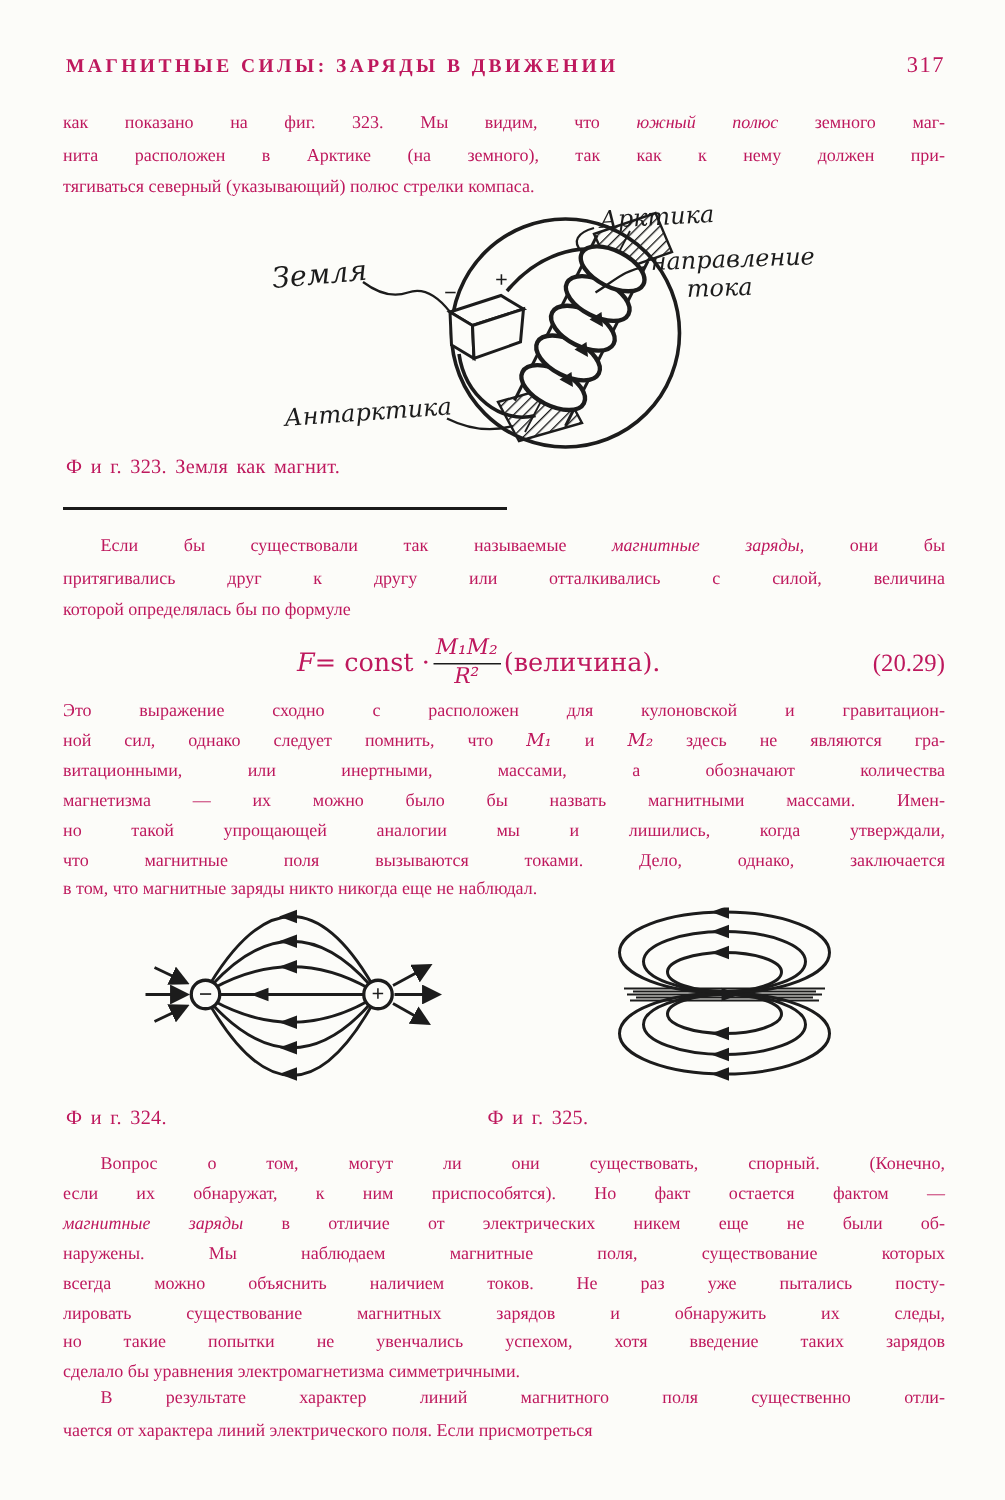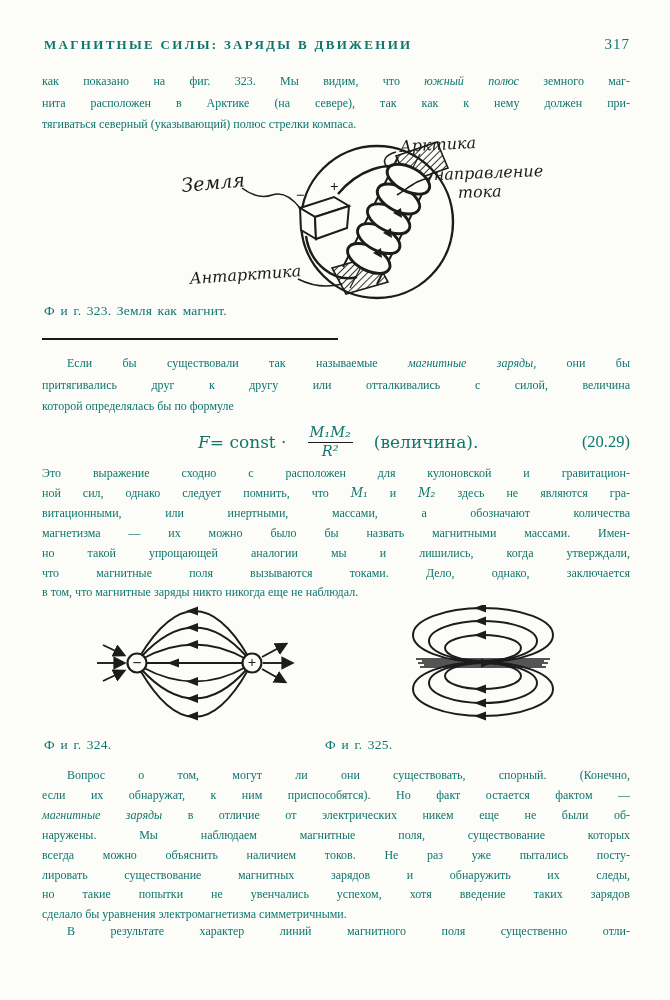--- a/index.html
+++ b/index.html
@@ -3,21 +3,21 @@
 <meta charset="utf-8">
 <style>
   html,body{margin:0;padding:0;}
   body{
     width:670px;height:1000px;
     background:#e8e8e6;
     font-family:"Liberation Serif","DejaVu Serif",serif;
   }
   #page{
     position:relative;width:670px;height:1000px;overflow:hidden;
-    background:#fcfcf9;color:#0f766e;
+    background:#fcfcf9;color:#be185d;
   }
   .abs{position:absolute;}
   
   .hdr{top:36px;left:44px;right:40px;display:flex;justify-content:space-between;align-items:baseline;}
   .hdr-title{font-size:13px;font-weight:700;letter-spacing:2.3px;}
   .hdr-page{font-size:15px;letter-spacing:1px;}
   
   .para{left:42px;width:588px;font-size:12px;}
   .ln{text-align:justify;text-align-last:justify;white-space:normal;}
   .ln.last{text-align-last:left;}
@@ -27,41 +27,41 @@
   .lh22{line-height:22px;}
   i.em{font-style:italic;}
   .mvar{font-family:"DejaVu Serif",serif;font-style:italic;}
   
   .figcap{font-size:13.5px;word-spacing:2px;letter-spacing:.2px;}
   
   .divider{top:338px;left:42px;width:296px;height:2px;background:#1b1b1b;}
   
   .formula-row{top:420px;left:42px;width:588px;height:44px;display:flex;align-items:center;}
   .formula{margin-left:156px;font-size:17px;white-space:nowrap;display:flex;align-items:center;font-family:"DejaVu Serif",serif;}
-  .frac{display:inline-block;text-align:center;vertical-align:middle;margin:0 21px;font-size:14.5px;line-height:1.05;}
+  .frac{display:inline-block;text-align:center;vertical-align:middle;margin:0 2px;font-size:14.5px;line-height:1.05;}
   .frac .num{display:block;border-bottom:1.4px solid #1c1c1c;padding:0 2px 1px;}
   .frac .den{display:block;padding-top:1px;}
   .eqno{margin-left:auto;font-size:16.5px;}
   svg{display:block;}
   svg text{fill:#1c1c1c;}
   .hand{font-family:"DejaVu Serif",serif;font-style:italic;}
 </style>
 </head>
 <body>
 
 <div id="page">
 
   <div class="abs hdr">
     <span class="hdr-title">МАГНИТНЫЕ СИЛЫ: ЗАРЯДЫ В ДВИЖЕНИИ</span>
     <span class="hdr-page">317</span>
   </div>
 
   <div class="abs para lh21" style="top:71px">
     <div class="ln"><span>как показано на фиг. 323. Мы видим, что </span><i class="em">южный полюс</i><span> земного маг-</span></div>
-    <div class="ln">нита расположен в Арктике (на севере), так как к нему должен при-</div>
+    <div class="ln">нита расположен в Арктике (на земного), так как к нему должен при-</div>
     <div class="ln last">тягиваться северный (указывающий) полюс стрелки компаса.</div>
   </div>
 
   <svg class="abs" style="top:136px;left:150px" width="400" height="170" viewBox="0 0 400 170">
     <defs>
       <pattern id="hatch" width="5" height="5" patternUnits="userSpaceOnUse" patternTransform="rotate(45)">
         <line x1="0" y1="0" x2="0" y2="5" stroke="#1c1c1c" stroke-width="1.8"></line>
       </pattern>
       <marker id="arrS" viewBox="0 0 10 10" refX="8" refY="5" markerWidth="6.5" markerHeight="6.5" orient="auto">
           <path d="M0,0L10,5L0,10z" fill="#1c1c1c"></path>
@@ -224,15 +224,16 @@
     <div class="ln"><i class="em">магнитные заряды</i><span> в отличие от электрических никем еще не были об-</span></div>
     <div class="ln">наружены. Мы наблюдаем магнитные поля, существование которых</div>
     <div class="ln">всегда можно объяснить наличием токов. Не раз уже пытались посту-</div>
     <div class="ln">лировать существование магнитных зарядов и обнаружить их следы,</div>
     <div class="ln">но такие попытки не увенчались успехом, хотя введение таких зарядов</div>
     <div class="ln last">сделало бы уравнения электромагнетизма симметричными.</div>
   </div>
 
   <div class="abs para lh22" style="top:920px">
     <div class="ln ind">В результате характер линий магнитного поля существенно отли-</div>
+    <div class="ln last">чается от характера линий электрического поля. Если присмотреться</div>
   </div>
 
 </div>
 
 </body></html>

